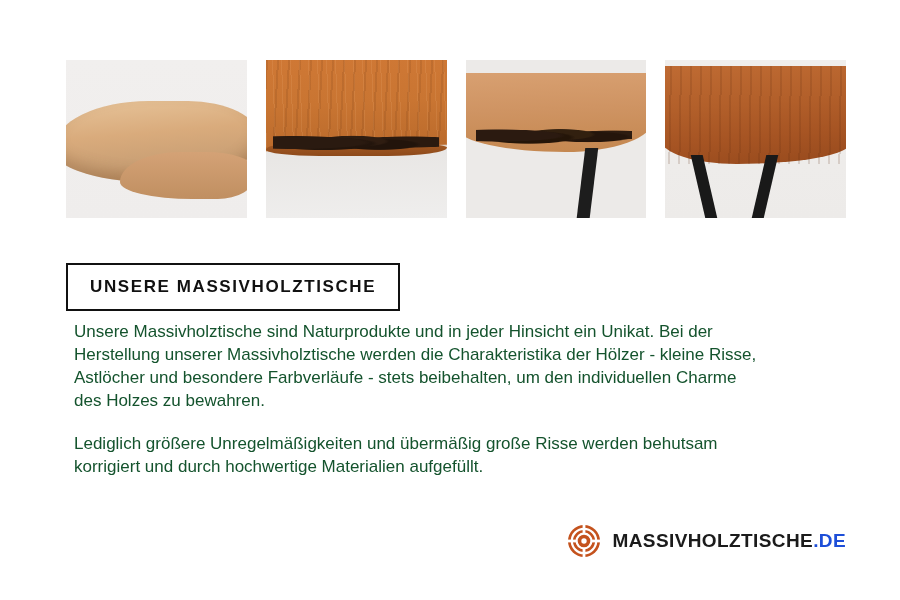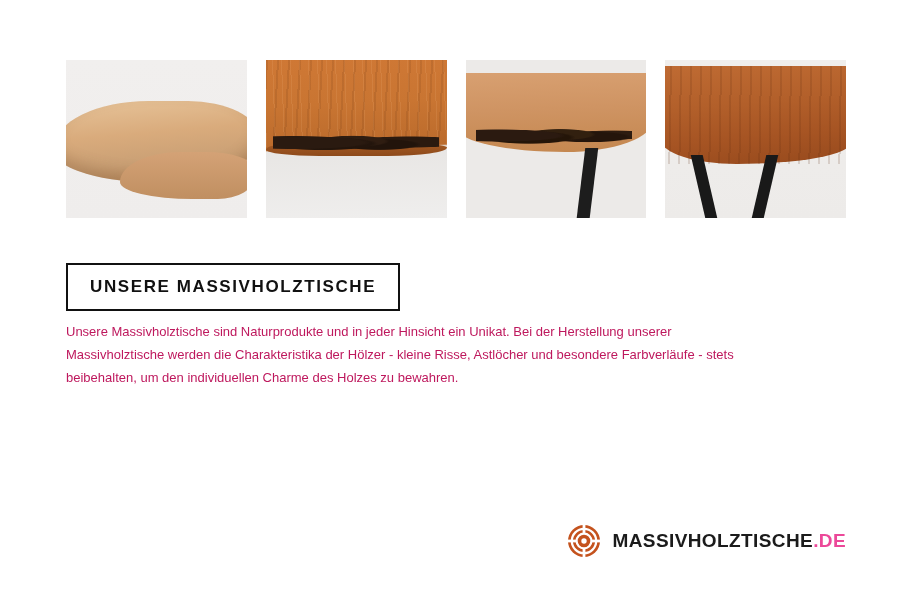--- a/index.html
+++ b/index.html
@@ -197,24 +197,24 @@
   }
 
   
   .body-copy {
     position: absolute;
     left: 66px;
     top: 320px;
     width: 700px;
   }
   .body-copy p {
-    margin: 0 0 20px 0;
-    font-size: 13px;
+    margin: 0 0 20px 8px;
+    font-size: 17px;
     line-height: 23px;
-    color: #be185d;
+    color: #14532d;
   }
   .body-copy p:last-child { margin-bottom: 0; }
 
   
   .logo {
     position: absolute;
     right: 54px;
     bottom: 42px;
     display: flex;
     align-items: center;
@@ -225,21 +225,21 @@
     height: 34px;
     flex: 0 0 34px;
   }
   .logo-text {
     font-size: 19px;
     font-weight: bold;
     letter-spacing: 0.4px;
     color: #1b1b1b;
     white-space: nowrap;
   }
-  .logo-text .tld { color: #ec4899; }
+  .logo-text .tld { color: #1d4ed8; }
 </style>
 </head>
 <body>
 
 <div class="page">
 
   <div class="photo-strip">
     <div class="photo p1">
       <div class="slab"></div>
       <div class="slab2"></div>
@@ -260,20 +260,21 @@
       <div class="legR"></div>
     </div>
   </div>
 
   <div class="heading-box">
     <div class="heading-text">UNSERE MASSIVHOLZTISCHE</div>
   </div>
 
   <div class="body-copy">
     <p>Unsere Massivholztische sind Naturprodukte und in jeder Hinsicht ein Unikat. Bei der Herstellung unserer Massivholztische werden die Charakteristika der Hölzer - kleine Risse, Astlöcher und besondere Farbverläufe - stets beibehalten, um den individuellen Charme des Holzes zu bewahren.</p>
+    <p>Lediglich größere Unregelmäßigkeiten und übermäßig große Risse werden behutsam korrigiert und durch hochwertige Materialien aufgefüllt.</p>
   </div>
 
   <div class="logo">
     <svg class="logo-mark" viewBox="0 0 34 34">
       <circle cx="17" cy="17" r="16" fill="#c4521d"></circle>
       <circle cx="17" cy="17" r="12.2" fill="none" stroke="#ffffff" stroke-width="2.2"></circle>
       <circle cx="17" cy="17" r="7.4" fill="none" stroke="#ffffff" stroke-width="2.2"></circle>
       <circle cx="17" cy="17" r="2.7" fill="#ffffff"></circle>
       <rect x="15.6" y="0.5" width="2.8" height="9" fill="#ffffff"></rect>
       <rect x="15.6" y="24.5" width="2.8" height="9" fill="#ffffff"></rect>

